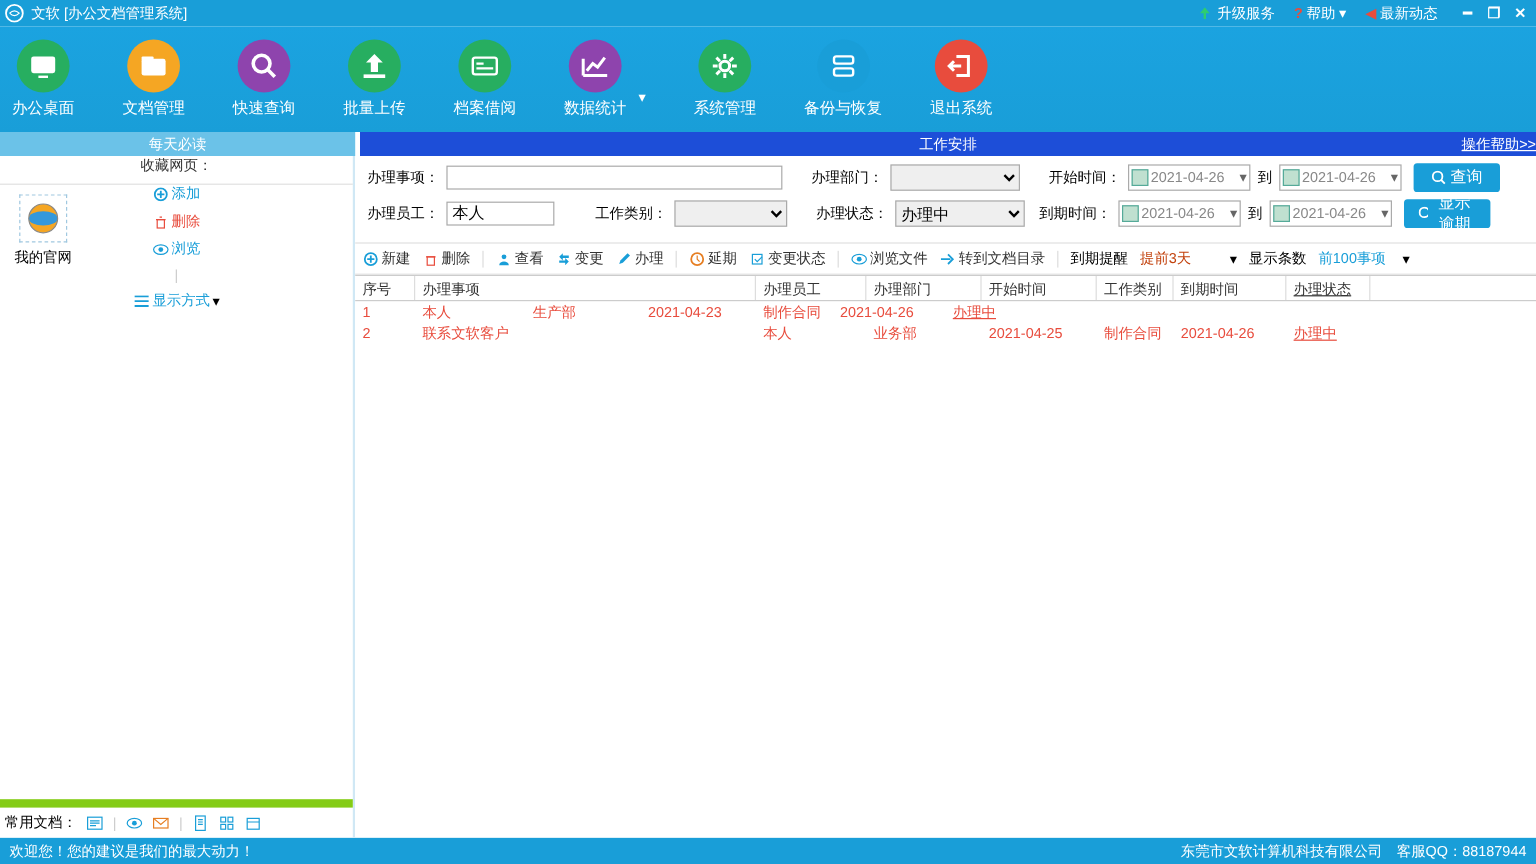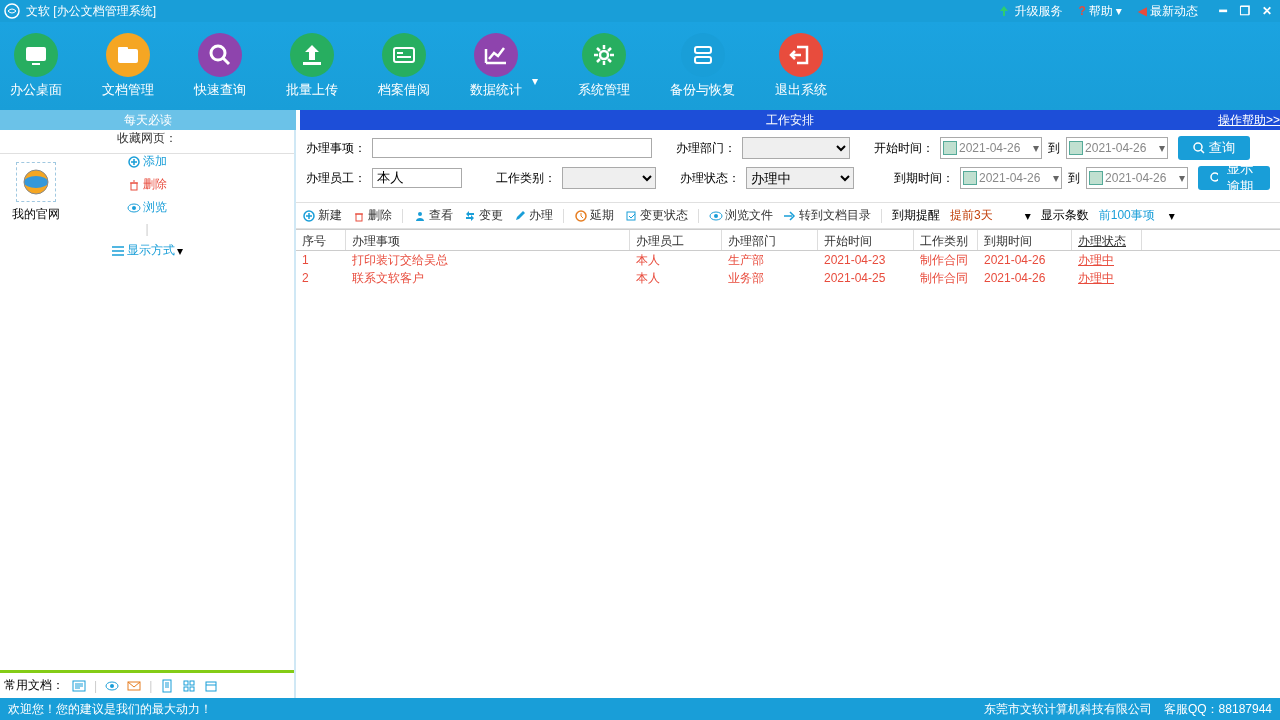--- a/index.html
+++ b/index.html
@@ -30,21 +30,21 @@
 .main { display: flex; height: 568px; }
 .leftpanel { width: 296px; background: #fff; border-right: 2px solid #d0e8f5; display: flex; flex-direction: column; }
 .lp-toolbar { height: 24px; border-bottom: 1px solid #e0e0e0; display: flex; align-items: center; padding: 0 4px; gap: 6px; flex-direction: column; }
 .lp-tool { display: flex; align-items: center; gap: 2px; cursor: pointer; }
 .lp-label { color: #333; }
 .col-blue { color: #199ED8; }
 .col-red { color: #E84C3D; }
 .lp-body { flex: 1; padding: 8px; }
 .desk-icon { width: 56px; text-align: center; }
 .desk-icon .ic { width: 40px; height: 40px; margin: 0 auto 4px; border: 1px dashed #a0c8e0; display: flex; align-items: center; justify-content: center; }
-.lp-bottom { border-top: 3px solid #84cc16; padding: 4px; display: flex; align-items: center; gap: 8px; }
+.lp-bottom { border-top: 7px solid #84cc16; padding: 4px; display: flex; align-items: center; gap: 8px; }
 .lp-bottom .sep { color: #ccc; }
 .lp-spacer { flex: 1; }
 
 
 .rightpanel { flex: 1; display: flex; flex-direction: column; background: #fff; }
 .filters { padding: 6px 8px; border-bottom: 1px solid #e0e0e0; }
 .filter-row { display: flex; align-items: center; gap: 6px; margin-bottom: 6px; height: 24px; }
 .filter-row label { width: 62px; text-align: right; }
 .filter-row input[type=text] { height: 20px; border: 1px solid #aaa; padding: 0 4px; }
 .filter-row select { height: 22px; border: 1px solid #aaa; }
@@ -336,21 +336,21 @@
           <span>查询</span>
         </button>
       </div>
       <div class="filter-row">
         <label>办理员工：</label>
         <input type="text" style="width: 90px;" value="本人">
         <label style="margin-left:24px;width:64px">工作类别：</label>
         <select style="width:94px"><option></option></select>
         <label style="margin-left:16px">办理状态：</label>
         <select style="width:108px"><option>办理中</option></select>
-        <label style="margin-left:32px">到期时间：</label>
+        <label style="margin-left:4px">到期时间：</label>
         <div class="dateinput">
             <span class="cal"></span>
             <span class="val">2021-04-26</span>
             <span class="dd">▾</span>
           </div>
         <span>到</span>
         <div class="dateinput">
             <span class="cal"></span>
             <span class="val">2021-04-26</span>
             <span class="dd">▾</span>
@@ -467,21 +467,20 @@
         <div class="th c-emp">办理员工</div>
         <div class="th c-dept">办理部门</div>
         <div class="th c-start">开始时间</div>
         <div class="th c-cat">工作类别</div>
         <div class="th c-due">到期时间</div>
         <div class="th c-stat">办理状态</div>
       </div>
       <div id="tbody">
           <div class="tr">
             <div class="td c-seq">1</div>
-            <div class="td c-task">打印装订交给吴总</div>
             <div class="td c-emp">本人</div>
             <div class="td c-dept">生产部</div>
             <div class="td c-start">2021-04-23</div>
             <div class="td c-cat">制作合同</div>
             <div class="td c-due">2021-04-26</div>
             <div class="td c-stat">办理中</div>
           </div>
           <div class="tr">
             <div class="td c-seq">2</div>
             <div class="td c-task">联系文软客户</div>

